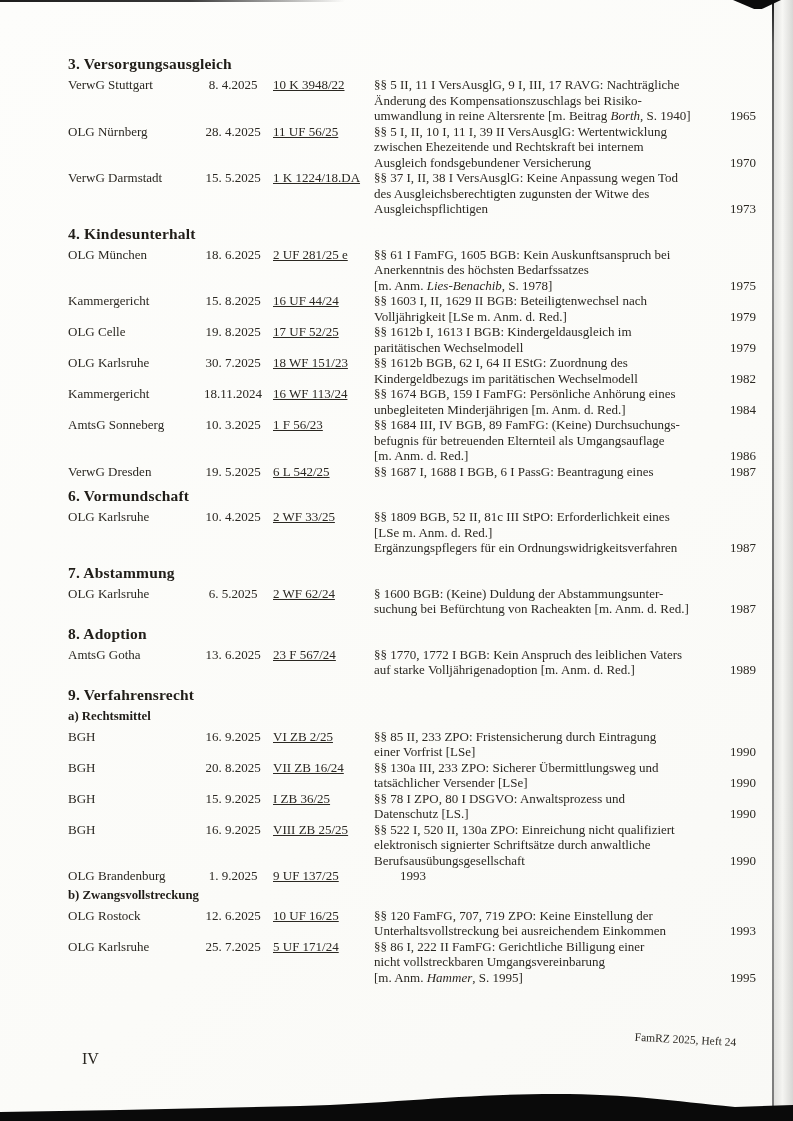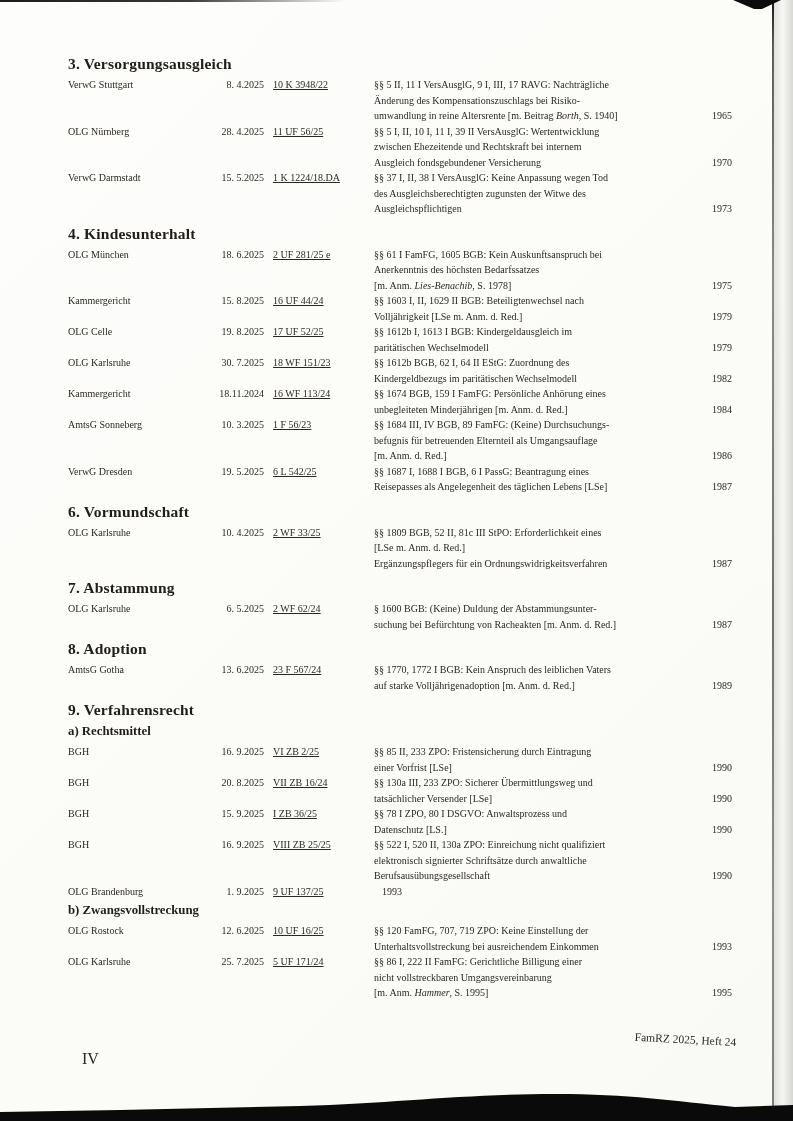--- a/index.html
+++ b/index.html
@@ -14,28 +14,28 @@
     font-weight:bold;font-size:15.5px;line-height:17px;
     margin:8px 0 5px 0;color:#201d18;letter-spacing:.2px;
   }
   .section:first-child .section-heading{margin-top:0;}
   .subsection-heading{
     font-weight:bold;font-size:12.8px;line-height:16px;
     margin:3px 0 5px 0;color:#201d18;
   }
   .entry{
     display:flex;align-items:flex-start;
-    font-size:10px;line-height:15.5px;
+    font-size:13px;line-height:15.5px;
   }
   .court{width:134px;flex:none;}
-  .date{width:62px;flex:none;text-align:right;white-space:pre;}
+  .date{width:62px;flex:none;text-align:center;white-space:pre;}
   .case{width:110px;flex:none;padding-left:9px;box-sizing:border-box;text-decoration:underline;}
   .desc{width:330px;flex:none;white-space:nowrap;}
   .desc div{white-space:nowrap;}
-  .pagenum{width:28px;flex:none;text-align:right;align-self:flex-end;}
+  .pagenum{width:28px;flex:none;text-align:right;align-self:flex-end;margin-left:24px;}
   .i{font-style:italic;}
   .footer-left{position:absolute;left:82px;top:1050px;font-size:16px;}
   .footer-right{
     position:absolute;right:56px;top:1036px;font-size:11.5px;
     transform:rotate(3deg);transform-origin:right top;
   }
   
   .scan-top-line{
     position:absolute;top:0;left:0;width:345px;height:2px;
     background:linear-gradient(to right,#1c1c1c 0%,#3a3a3a 55%,rgba(90,90,90,0) 100%);
@@ -165,21 +165,20 @@
             <div class=""><span>[m. Anm. d. Red.]</span></div>
           </div>
           <div class="pagenum">1986</div>
         </div>
         <div class="entry">
           <div class="court">VerwG Dresden</div>
           <div class="date">19. 5.2025</div>
           <div class="case">6 L 542/25</div>
           <div class="desc">
             <div class=""><span>§§ 1687 I, 1688 I BGB, 6 I PassG: Beantragung eines</span></div>
-            <div class=""><span>Reisepasses als Angelegenheit des täglichen Lebens [LSe]</span></div>
           </div>
           <div class="pagenum">1987</div>
         </div>
       </div>
       <div class="section">
         <div class="section-heading">6. Vormundschaft</div>
         <div class="entry">
           <div class="court">OLG Karlsruhe</div>
           <div class="date">10. 4.2025</div>
           <div class="case">2 WF 33/25</div>

